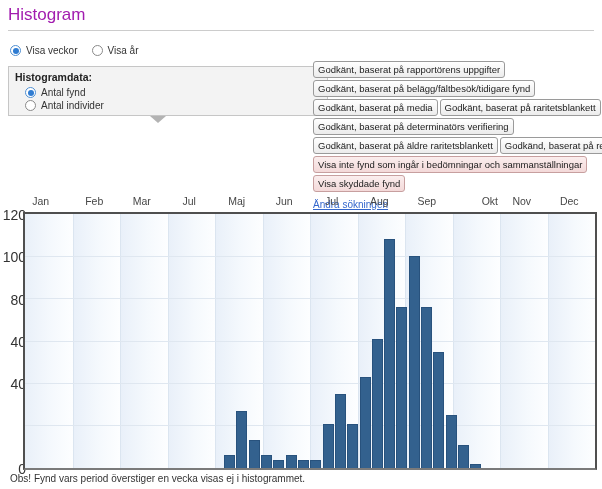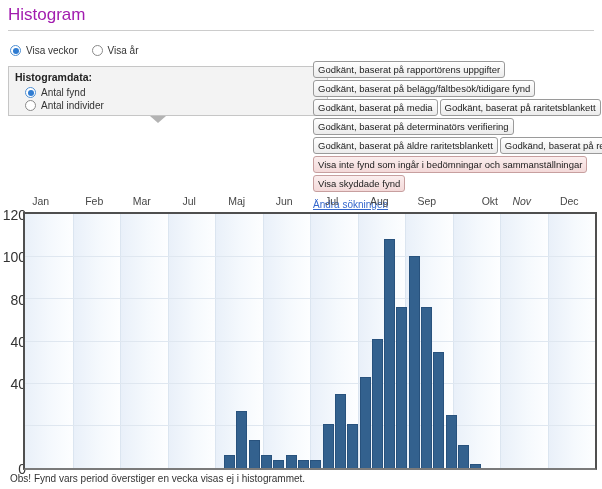--- a/index.html
+++ b/index.html
@@ -117,21 +117,21 @@
         <div class="month-label" style="left: 17px; width: 47.5px;">Jan</div>
         <div class="month-label" style="left: 70.5px; width: 47.5px;">Feb</div>
         <div class="month-label" style="left: 118px; width: 47.5px;">Mar</div>
         <div class="month-label" style="left: 165.5px; width: 47.5px;">Jul</div>
         <div class="month-label" style="left: 213px; width: 47.5px; text-align: center;">Maj</div>
         <div class="month-label" style="left: 260.5px; width: 47.5px;">Jun</div>
         <div class="month-label" style="left: 308px; width: 47.5px;">Jul</div>
         <div class="month-label" style="left: 355.5px; width: 47.5px;">Aug</div>
         <div class="month-label" style="left: 403px; width: 47.5px;">Sep</div>
         <div class="month-label" style="left: 450.5px; width: 47.5px; text-align: right;">Okt</div>
-        <div class="month-label" style="left: 498px; width: 47.5px; font-style: italic;">Nov</div>
+        <div class="month-label" style="left: 498px; width: 47.5px;">Nov</div>
         <div class="month-label" style="left: 545.5px; width: 47.5px;">Dec</div>
       </div>
     <div id="y-labels">
         <div class="y-label" style="top: 207px;">120</div>
         <div class="y-label" style="top: 249.333px;">100</div>
         <div class="y-label" style="top: 291.667px;">80</div>
         <div class="y-label" style="top: 334px;">40</div>
         <div class="y-label" style="top: 376.333px;">40</div>
         <div class="y-label" style="top: 418.667px; margin-left: 47px;">20</div>
         <div class="y-label" style="top: 461px;">0</div>

